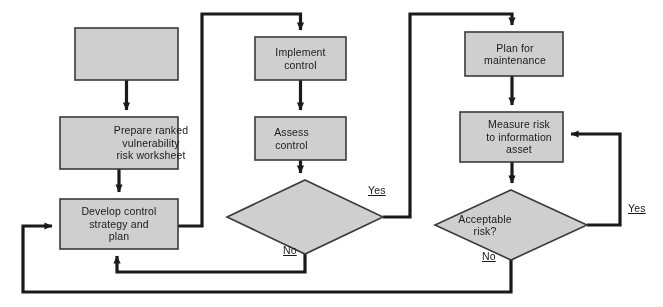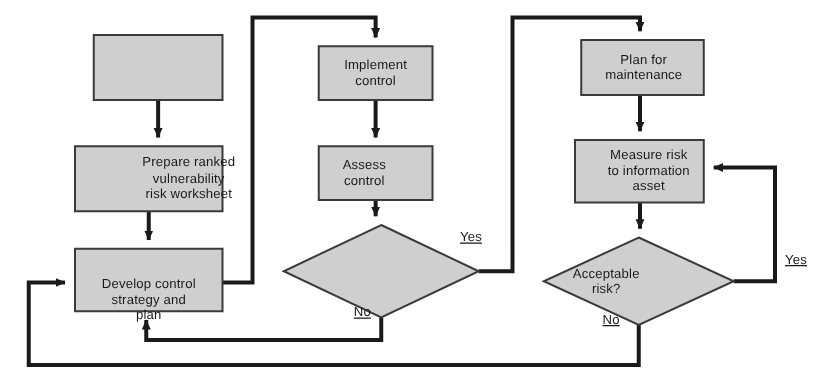--- a/index.html
+++ b/index.html
@@ -97,21 +97,21 @@
       <rect x="460" y="112" width="103" height="50"></rect>
       <polygon points="511,190 587,225 511,260 435,225"></polygon>
     </g>
   </svg>
 
 
   <div class="node-label" style="left:60px; top:117px; width:118px; height:52px;margin-left:32px;">Prepare ranked
 vulnerability
 risk worksheet</div>
 
-  <div class="node-label" style="left:60px; top:215px; width:118px; height:50px;">Develop control
+  <div class="node-label" style="left:60px; top:199px; width:118px; height:50px;">Develop control
 strategy and
 plan</div>
 
   <div class="node-label" style="left:255px; top:37px; width:91px; height:43px;">Implement
 control</div>
 
   <div class="node-label" style="left:255px; top:117px; width:73px; height:43px;">Assess
 control</div>
 
 

